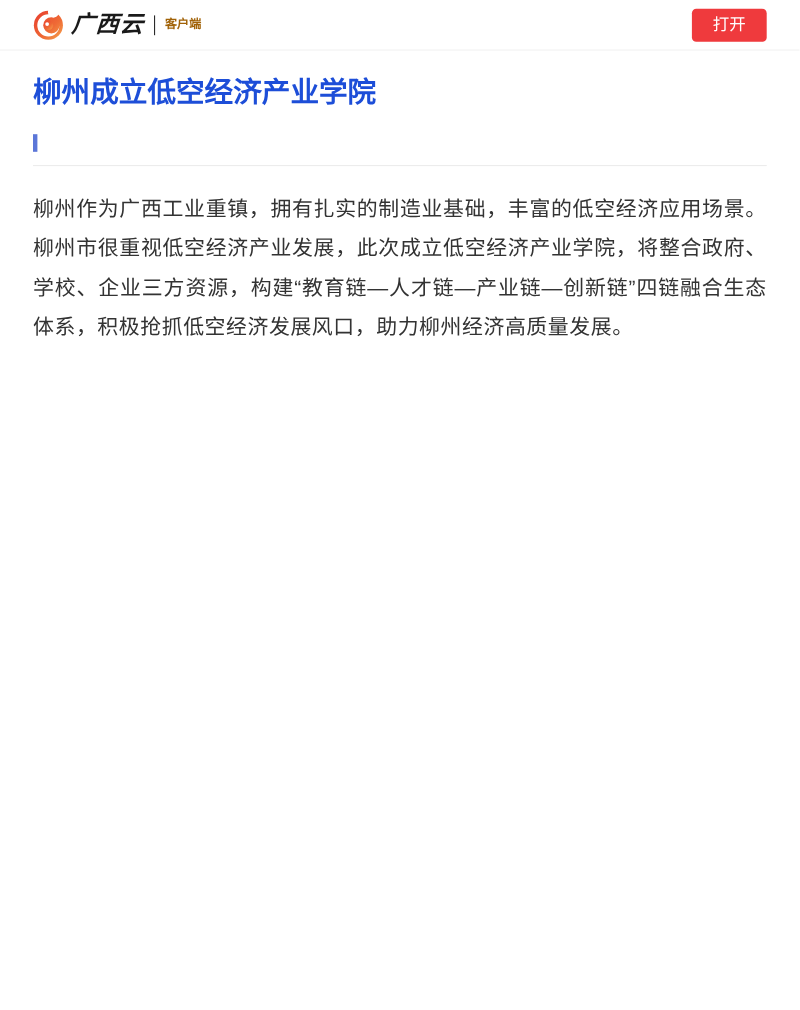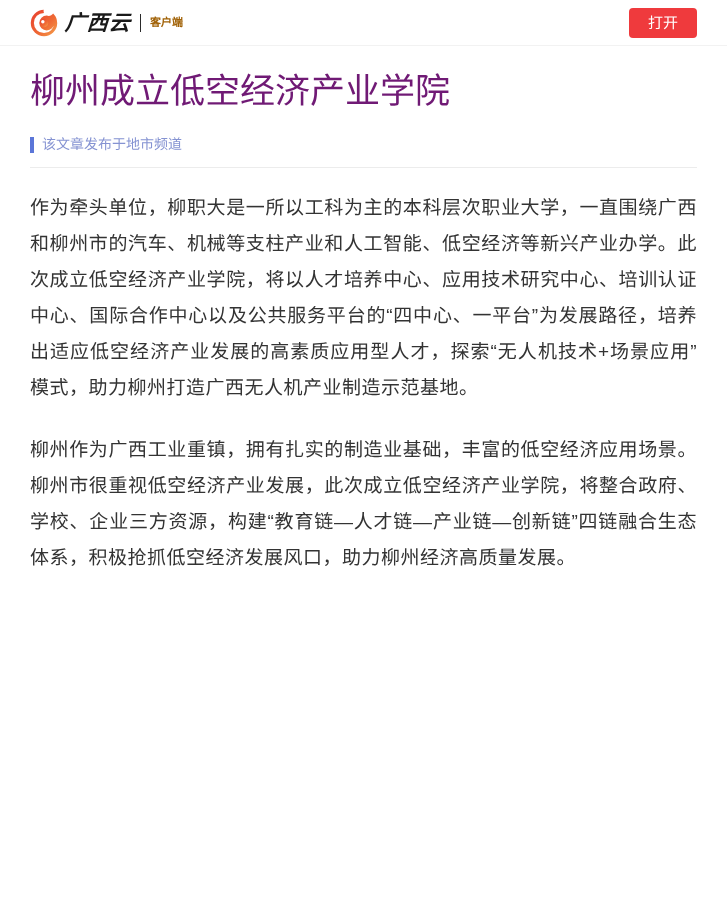--- a/index.html
+++ b/index.html
@@ -66,23 +66,23 @@
     font-family: inherit;
     line-height: 1.2;
   }
 
   
   .article {
     padding: 0 30px;
   }
   .article-title {
     margin-top: 20px;
-    font-size: 35px;
-    font-weight: 400;
-    color: #701a75;
+    font-size: 26px;
+    font-weight: 700;
+    color: #1d4ed8;
     line-height: 1.4;
   }
   .meta-byline {
     margin-top: 14px;
     font-size: 14px;
     color: #9b9b9b;
     line-height: 1.5;
   }
   .meta-date {
     margin-top: 12px;
@@ -143,22 +143,20 @@
     <span class="brand-suffix">客户端</span>
   </div>
   <button class="open-btn" style="background: rgb(239, 58, 61);">打开</button>
 </header>
 
 <main class="article">
   <h1 class="article-title">柳州成立低空经济产业学院</h1>
 
   <div class="channel-notice" style="color: rgb(133, 147, 210);">
     <span class="bar" style="background: rgb(91, 118, 216);"></span>
-    <span>该文章发布于地市频道</span>
   </div>
   <hr class="notice-divider">
 
   <div class="article-body">
-    <p>作为牵头单位，柳职大是一所以工科为主的本科层次职业大学，一直围绕广西和柳州市的汽车、机械等支柱产业和人工智能、低空经济等新兴产业办学。此次成立低空经济产业学院，将以人才培养中心、应用技术研究中心、培训认证中心、国际合作中心以及公共服务平台的“四中心、一平台”为发展路径，培养出适应低空经济产业发展的高素质应用型人才，探索“无人机技术+场景应用”模式，助力柳州打造广西无人机产业制造示范基地。</p>
     <p>柳州作为广西工业重镇，拥有扎实的制造业基础，丰富的低空经济应用场景。柳州市很重视低空经济产业发展，此次成立低空经济产业学院，将整合政府、学校、企业三方资源，构建“教育链—人才链—产业链—创新链”四链融合生态体系，积极抢抓低空经济发展风口，助力柳州经济高质量发展。</p>
 
   </div>
 </main>
 
 </body></html>

